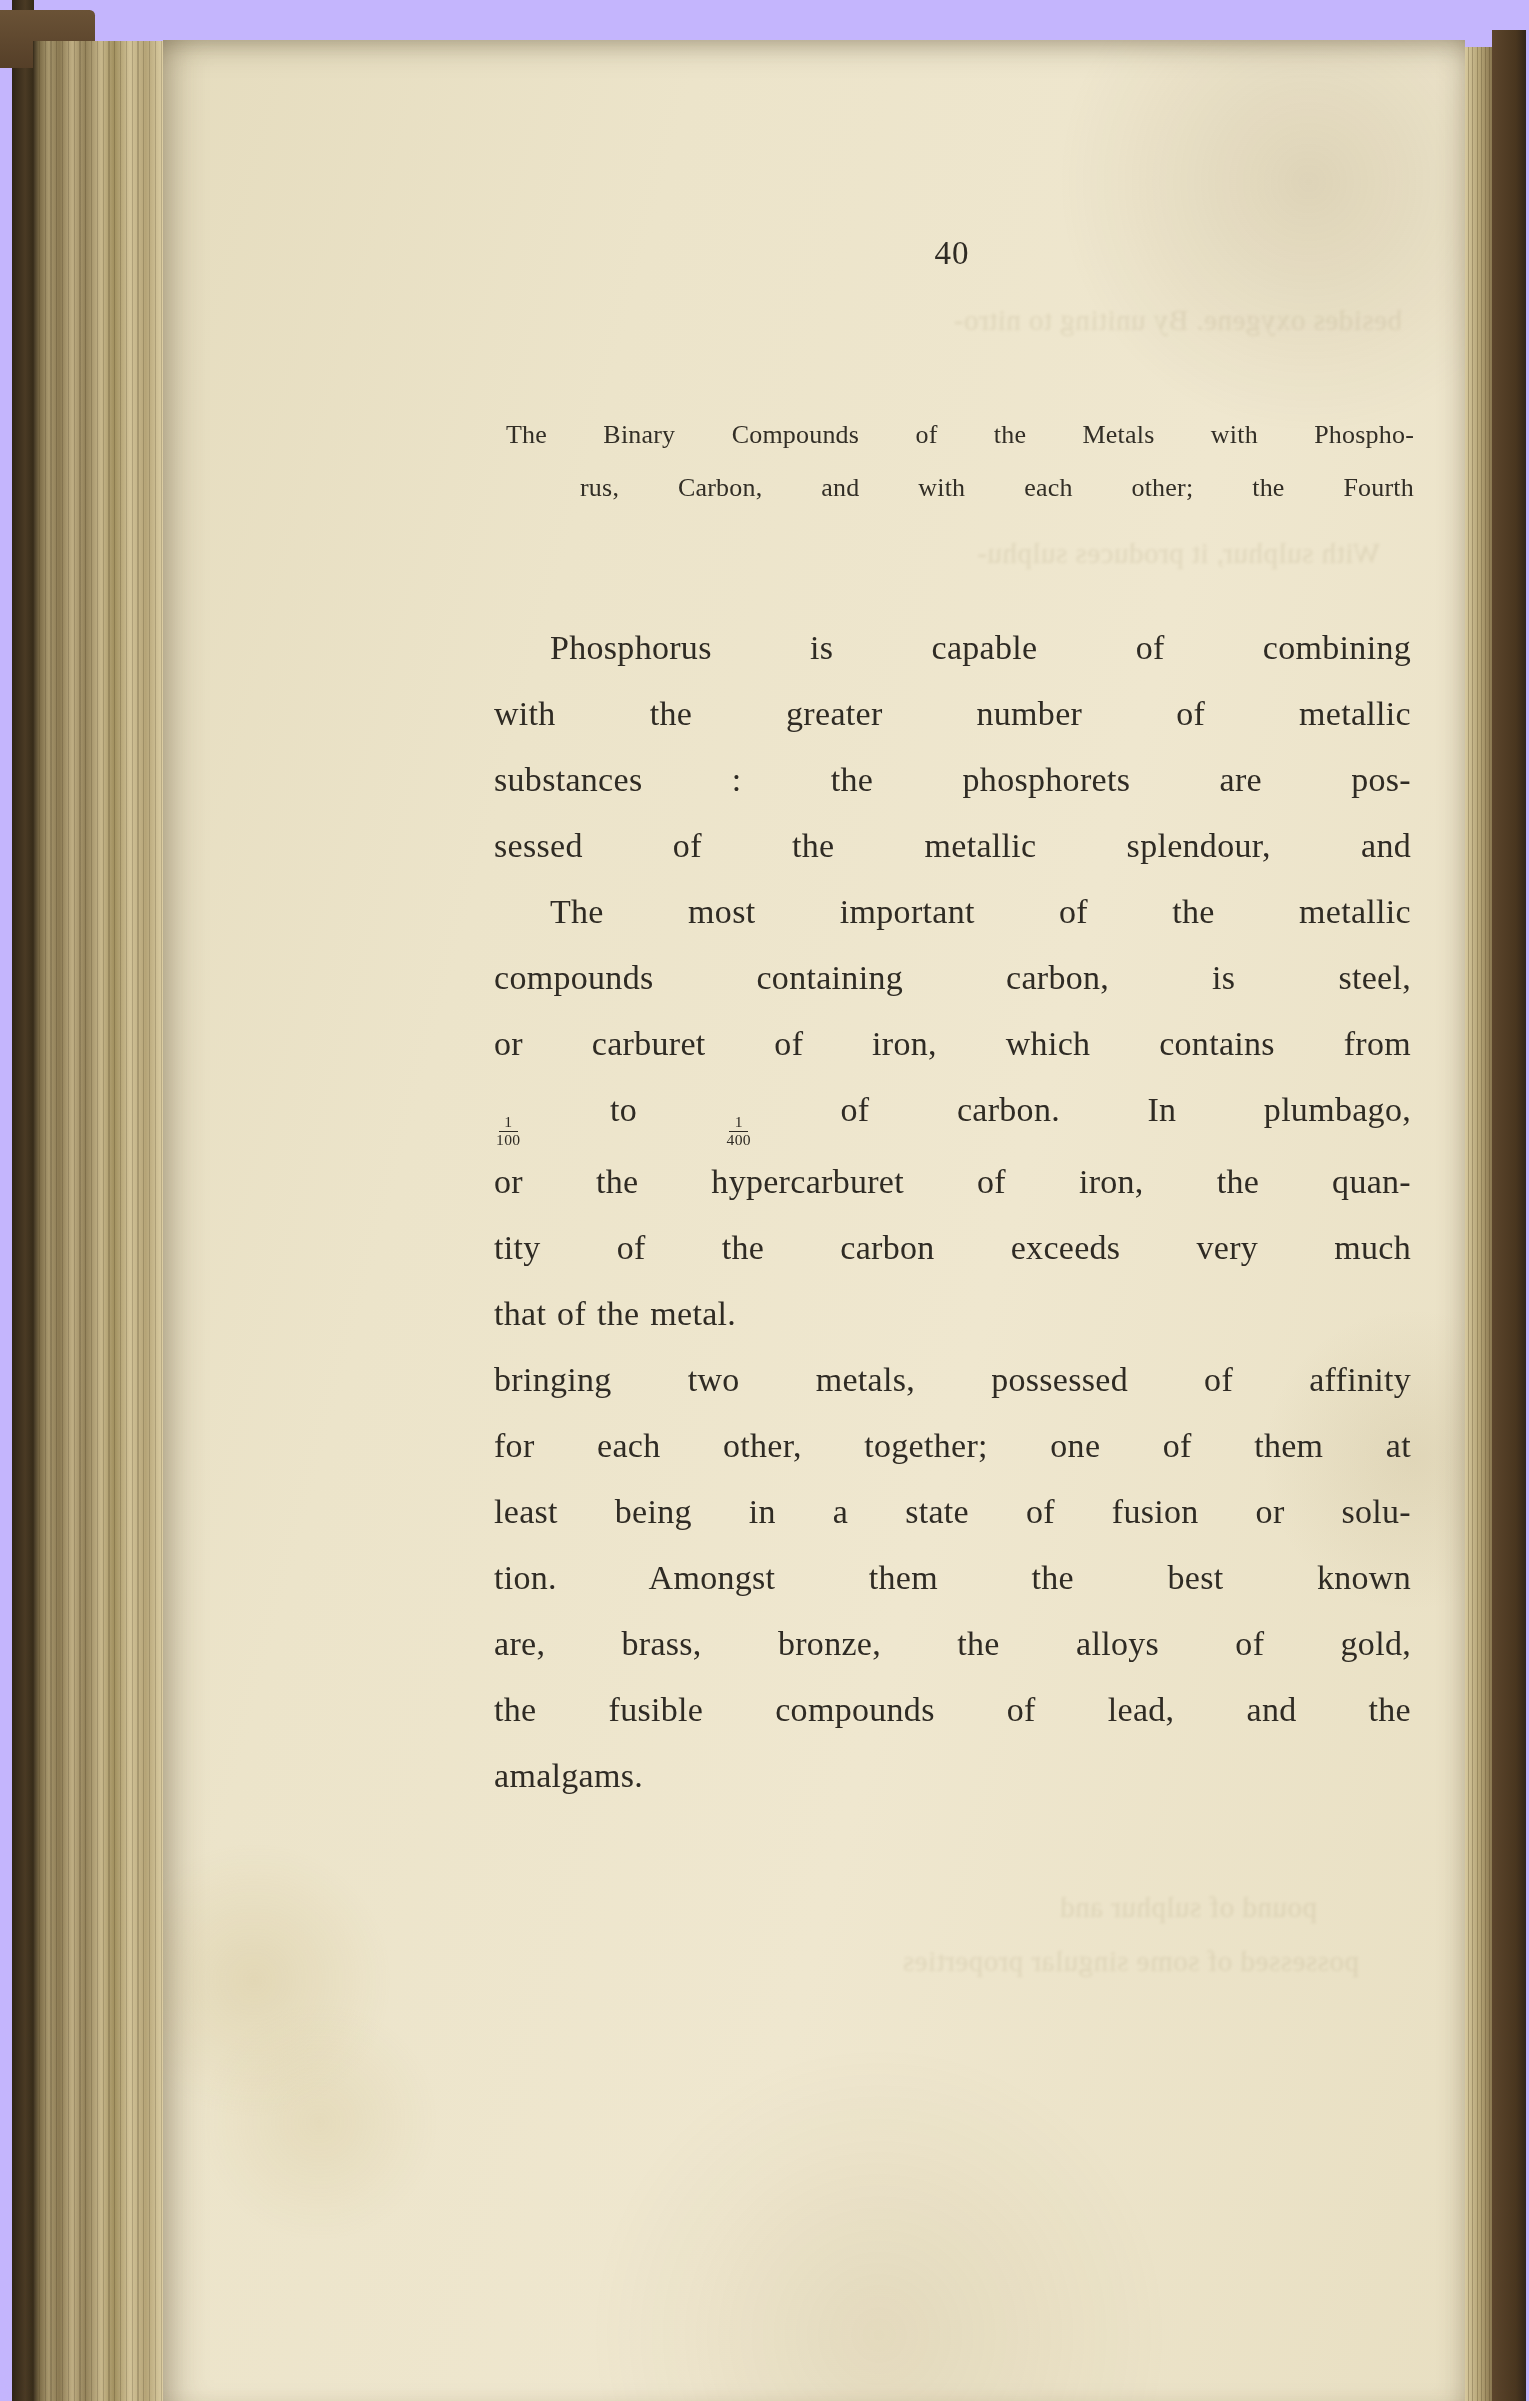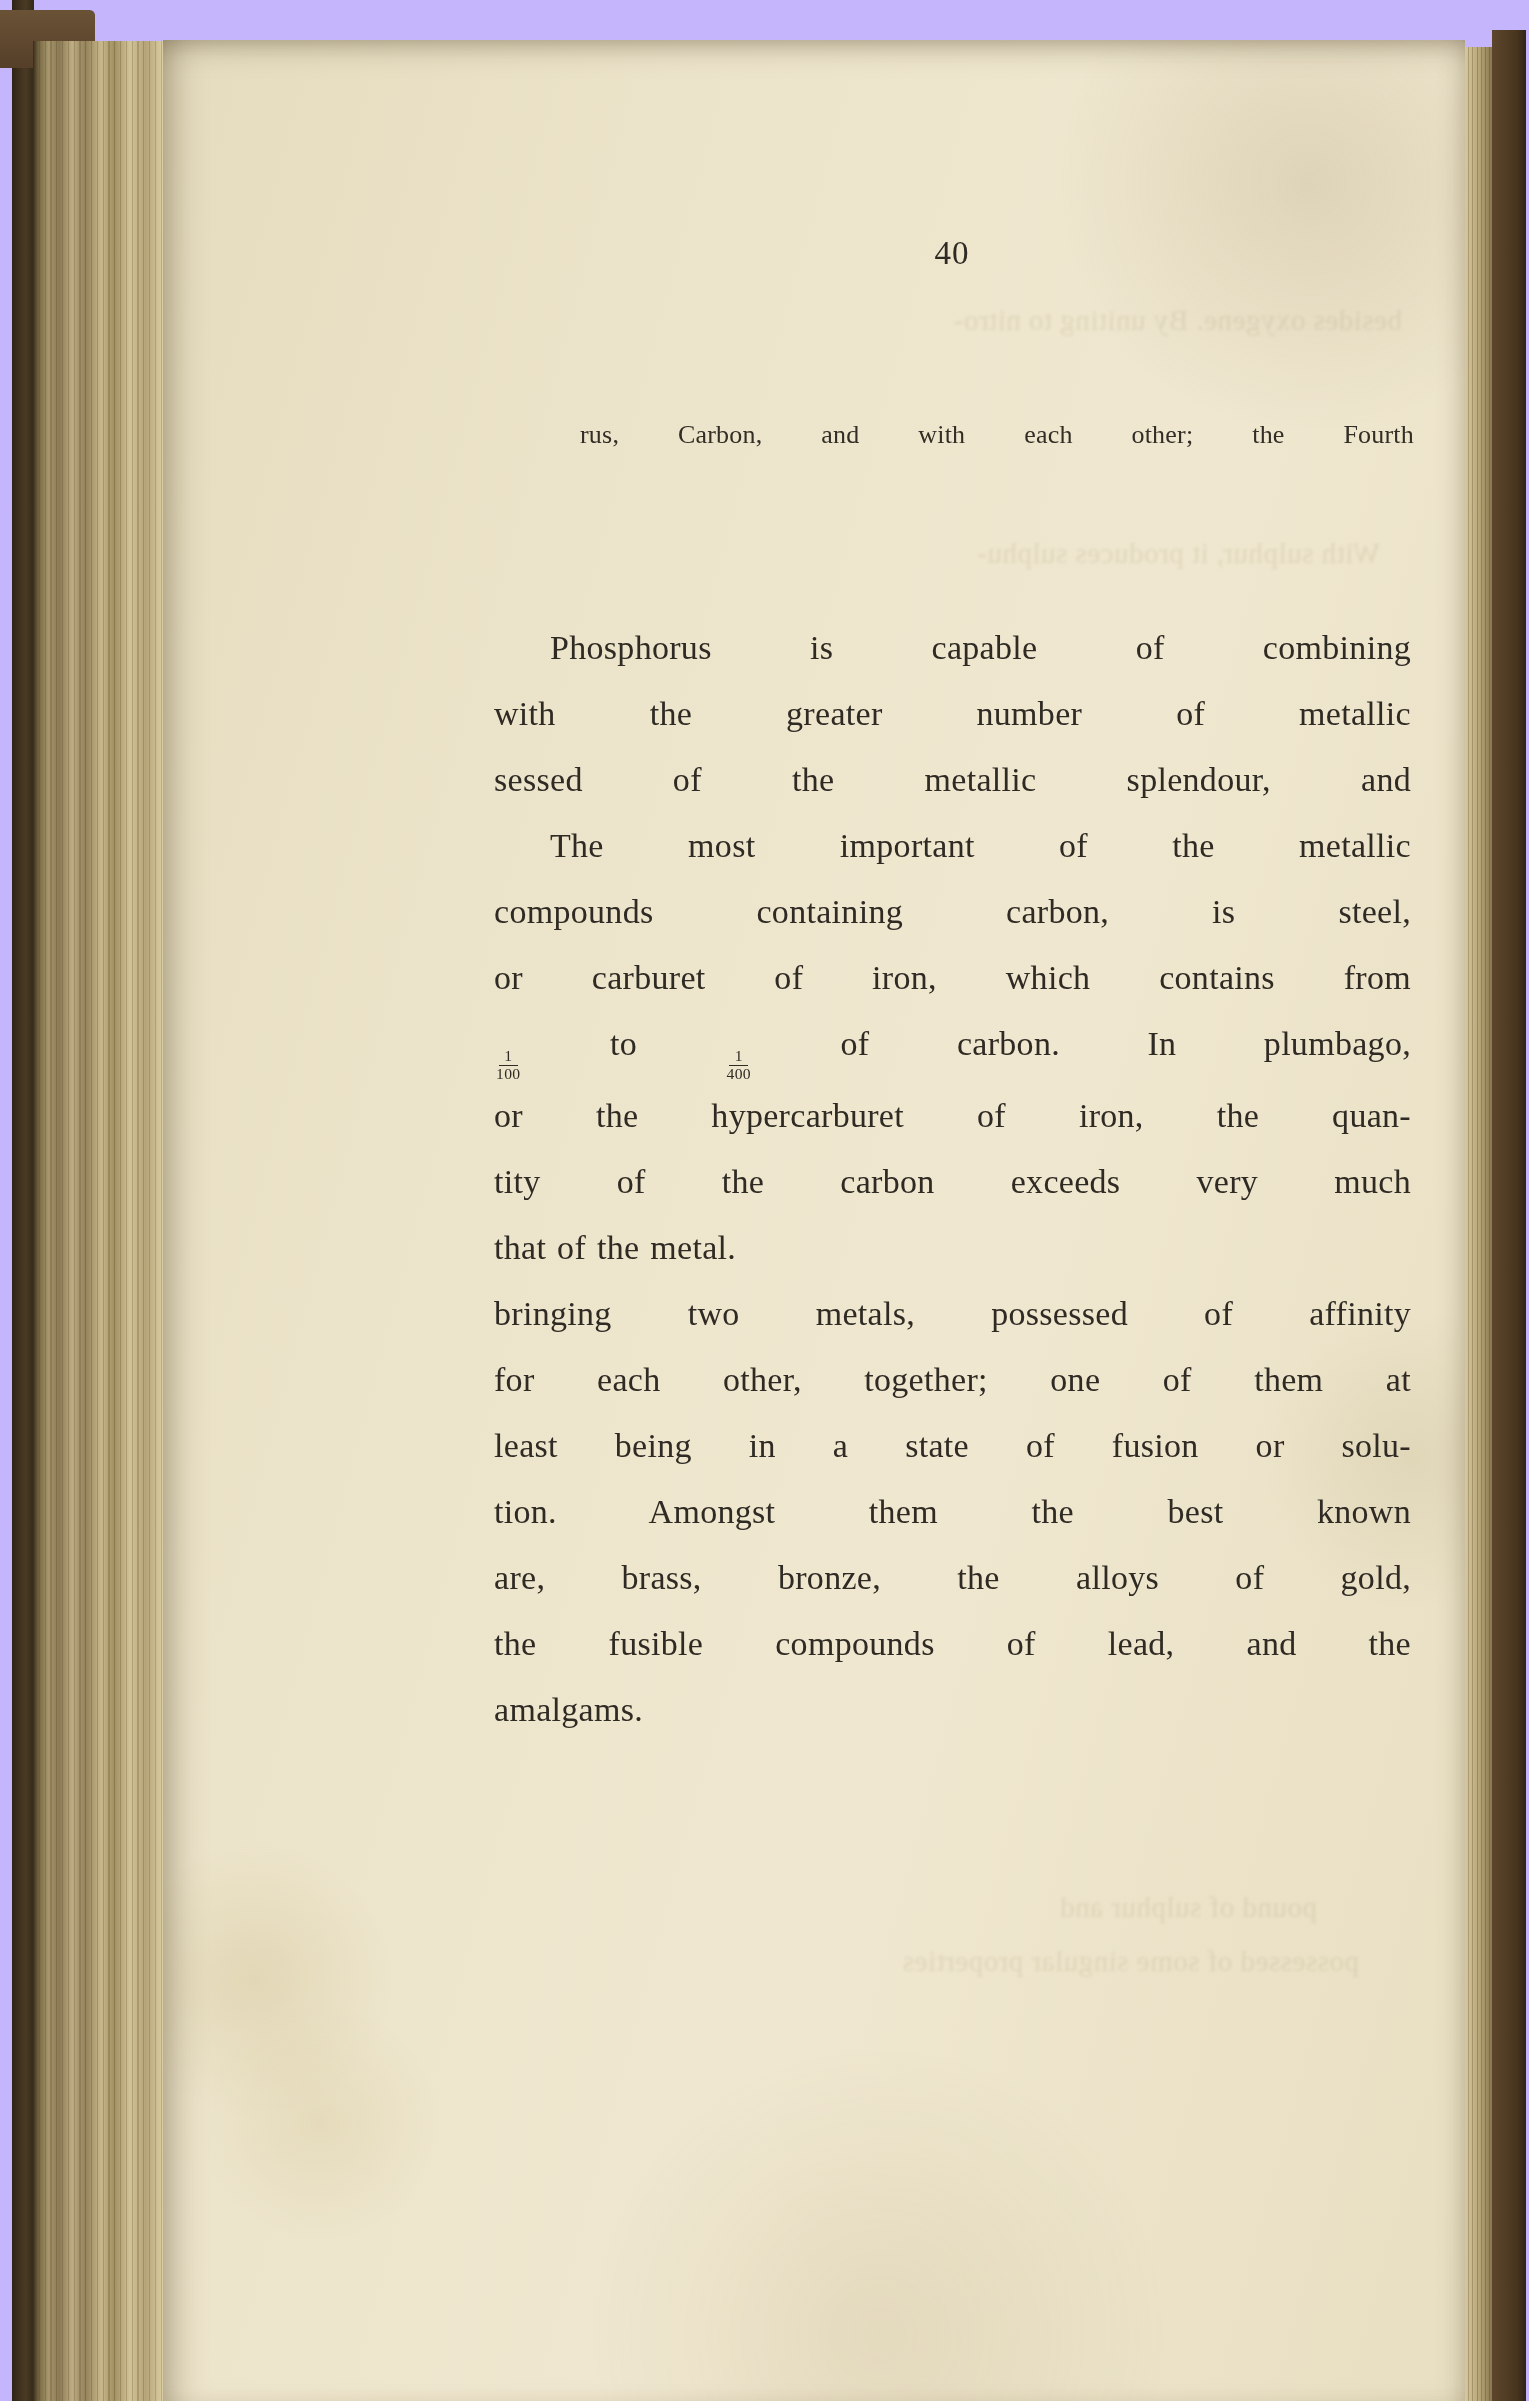--- a/index.html
+++ b/index.html
@@ -122,28 +122,30 @@
   </div>
 
   <div class="ghost ghost-top">besides oxygene.  By uniting to nitro-</div>
   <div class="ghost ghost-upper">With sulphur, it produces sulphu-</div>
   <div class="ghost ghost-low1">pound of sulphur and</div>
   <div class="ghost ghost-low2">possessed of some singular properties</div>
 
   <div class="folio">40</div>
 
   <div class="heading">
+    <div class="h-line j">The Binary Compounds of the Metals with Phospho-</div>
     <div class="h-line j cont">rus, Carbon, and with each other; the Fourth</div>
   </div>
 
   <div class="body-text">
 
     <div>
       <div class="line j first">Phosphorus is capable of combining</div>
       <div class="line j">with the greater number of metallic</div>
+      <div class="line j">substances : the phosphorets are pos-</div>
       <div class="line j">sessed of the metallic splendour, and</div>
     </div>
 
     <div>
       <div class="line j first">The most important of the metallic</div>
       <div class="line j">compounds containing carbon, is steel,</div>
       <div class="line j">or carburet of iron, which contains from</div>
       <div class="line j">
         <span class="frac">
             <span class="num">1</span>

